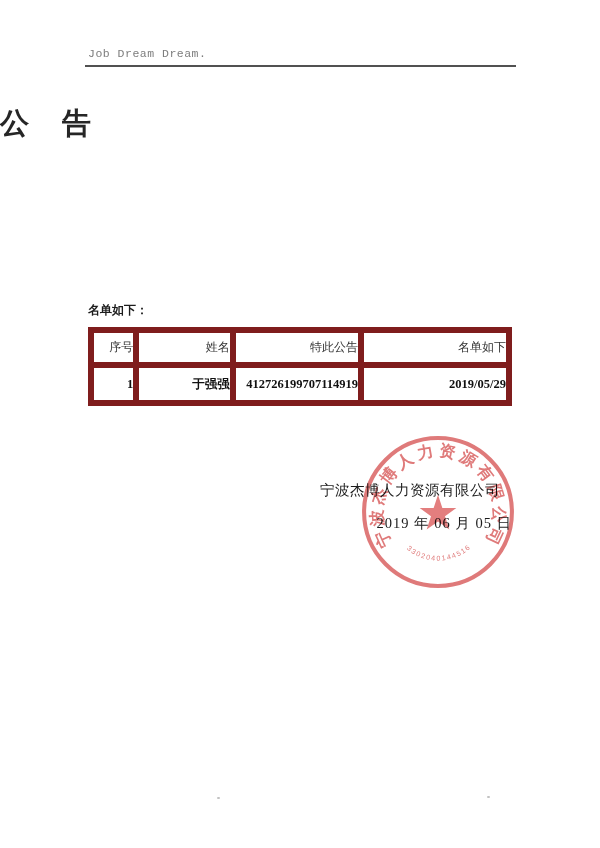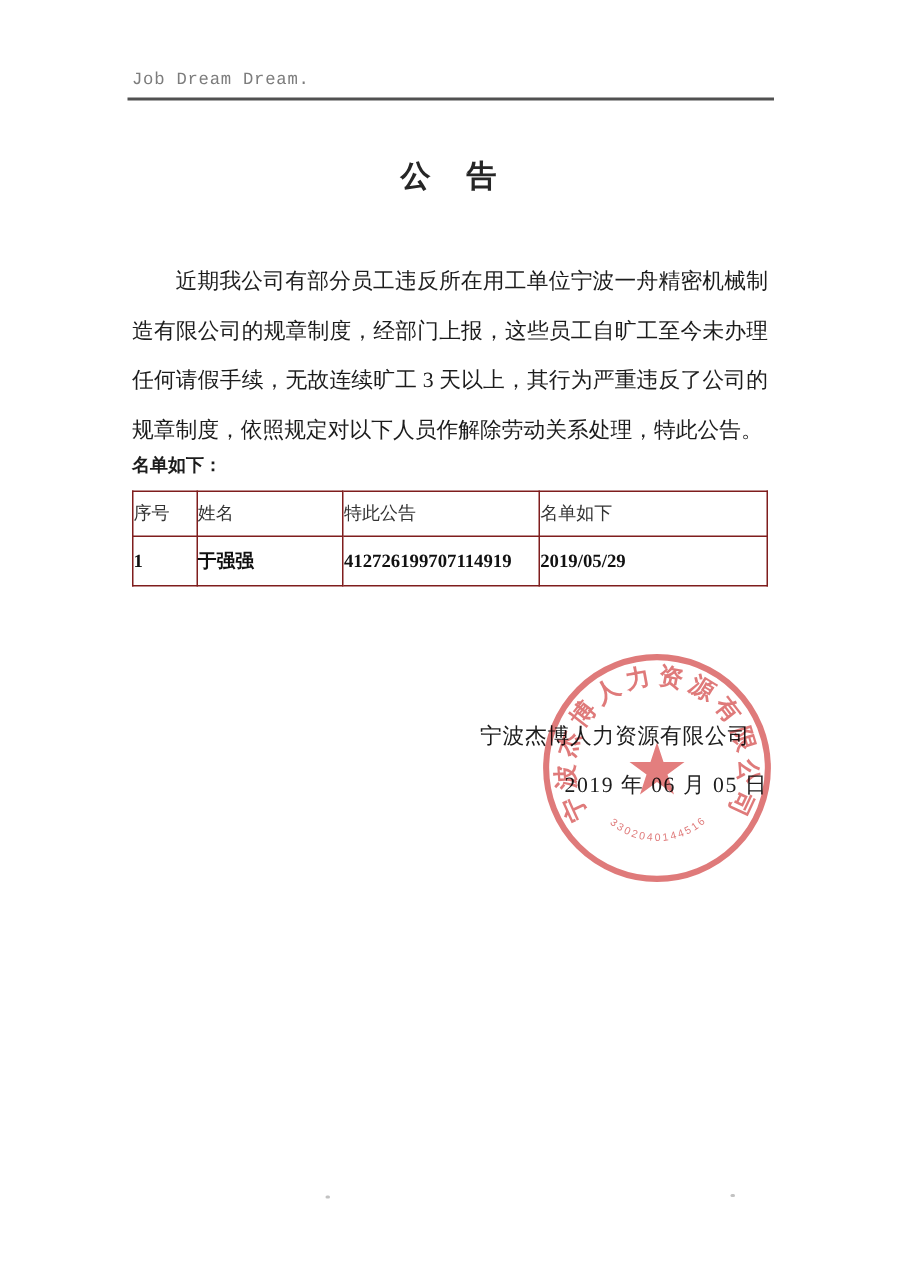--- a/index.html
+++ b/index.html
@@ -18,43 +18,43 @@
     font-family:"Liberation Mono","DejaVu Sans Mono",monospace;
     font-size:11.5px;color:#7d7d7d;letter-spacing:0.5px;
   }
   .hdr-rule{
     position:absolute;left:85px;right:84px;top:65px;
     border-top:2px solid #515151;height:0;
   }
   
   .doc-title{
     position:absolute;left:0;right:0;top:104px;
-    text-align:center;
-    font-size:20px;font-weight:bold;color:#262626;
+    text-align:left;
+    font-size:29px;font-weight:bold;color:#262626;
     letter-spacing:2px;
   }
   
   .body-par{
     position:absolute;left:88px;right:88px;top:172px;
     font-size:14.5px;line-height:33px;
     text-align:justify;text-indent:2em;
     color:#1c1c1c;
   }
   .list-label{
     position:absolute;left:88px;top:302px;
     font-size:12px;font-weight:bold;color:#1c1c1c;
   }
   
   table.roster{
     position:absolute;left:88px;top:327px;width:424px;
     border-collapse:collapse;table-layout:fixed;
     font-family:"Liberation Serif","DejaVu Serif",serif;
   }
   table.roster th, table.roster td{
-    border:1px solid #7f1d1d;text-align:left;vertical-align:middle;
+    border:6px solid #7f1d1d;text-align:right;vertical-align:middle;
     padding:0;
   }
   table.roster th{height:29px;font-size:12px;font-weight:normal;color:#333;}
   table.roster td{height:32px;font-size:12.5px;font-weight:bold;color:#111;}
   .c1{width:10%;} .c2{width:23%;} .c3{width:31%;} .c4{width:36%;}
   
   .sig{
     position:absolute;right:88px;top:481px;
     text-align:right;color:#1c1c1c;
   }
@@ -73,21 +73,20 @@
 
 <div class="page">
 
   <div class="hdr">
     <span>Job Dream Dream.</span>
   </div>
   <div class="hdr-rule"></div>
 
   <div class="doc-title">公　告</div>
 
-  <div class="body-par">近期我公司有部分员工违反所在用工单位宁波一舟精密机械制造有限公司的规章制度，经部门上报，这些员工自旷工至今未办理任何请假手续，无故连续旷工 3 天以上，其行为严重违反了公司的规章制度，依照规定对以下人员作解除劳动关系处理，特此公告。</div>
   <div class="list-label">名单如下：</div>
 
   <table class="roster">
     <thead>
       <tr>
         <th class="c1">序号</th>
         <th class="c2">姓名</th>
         <th class="c3">特此公告</th>
         <th class="c4">名单如下</th>
       </tr>

